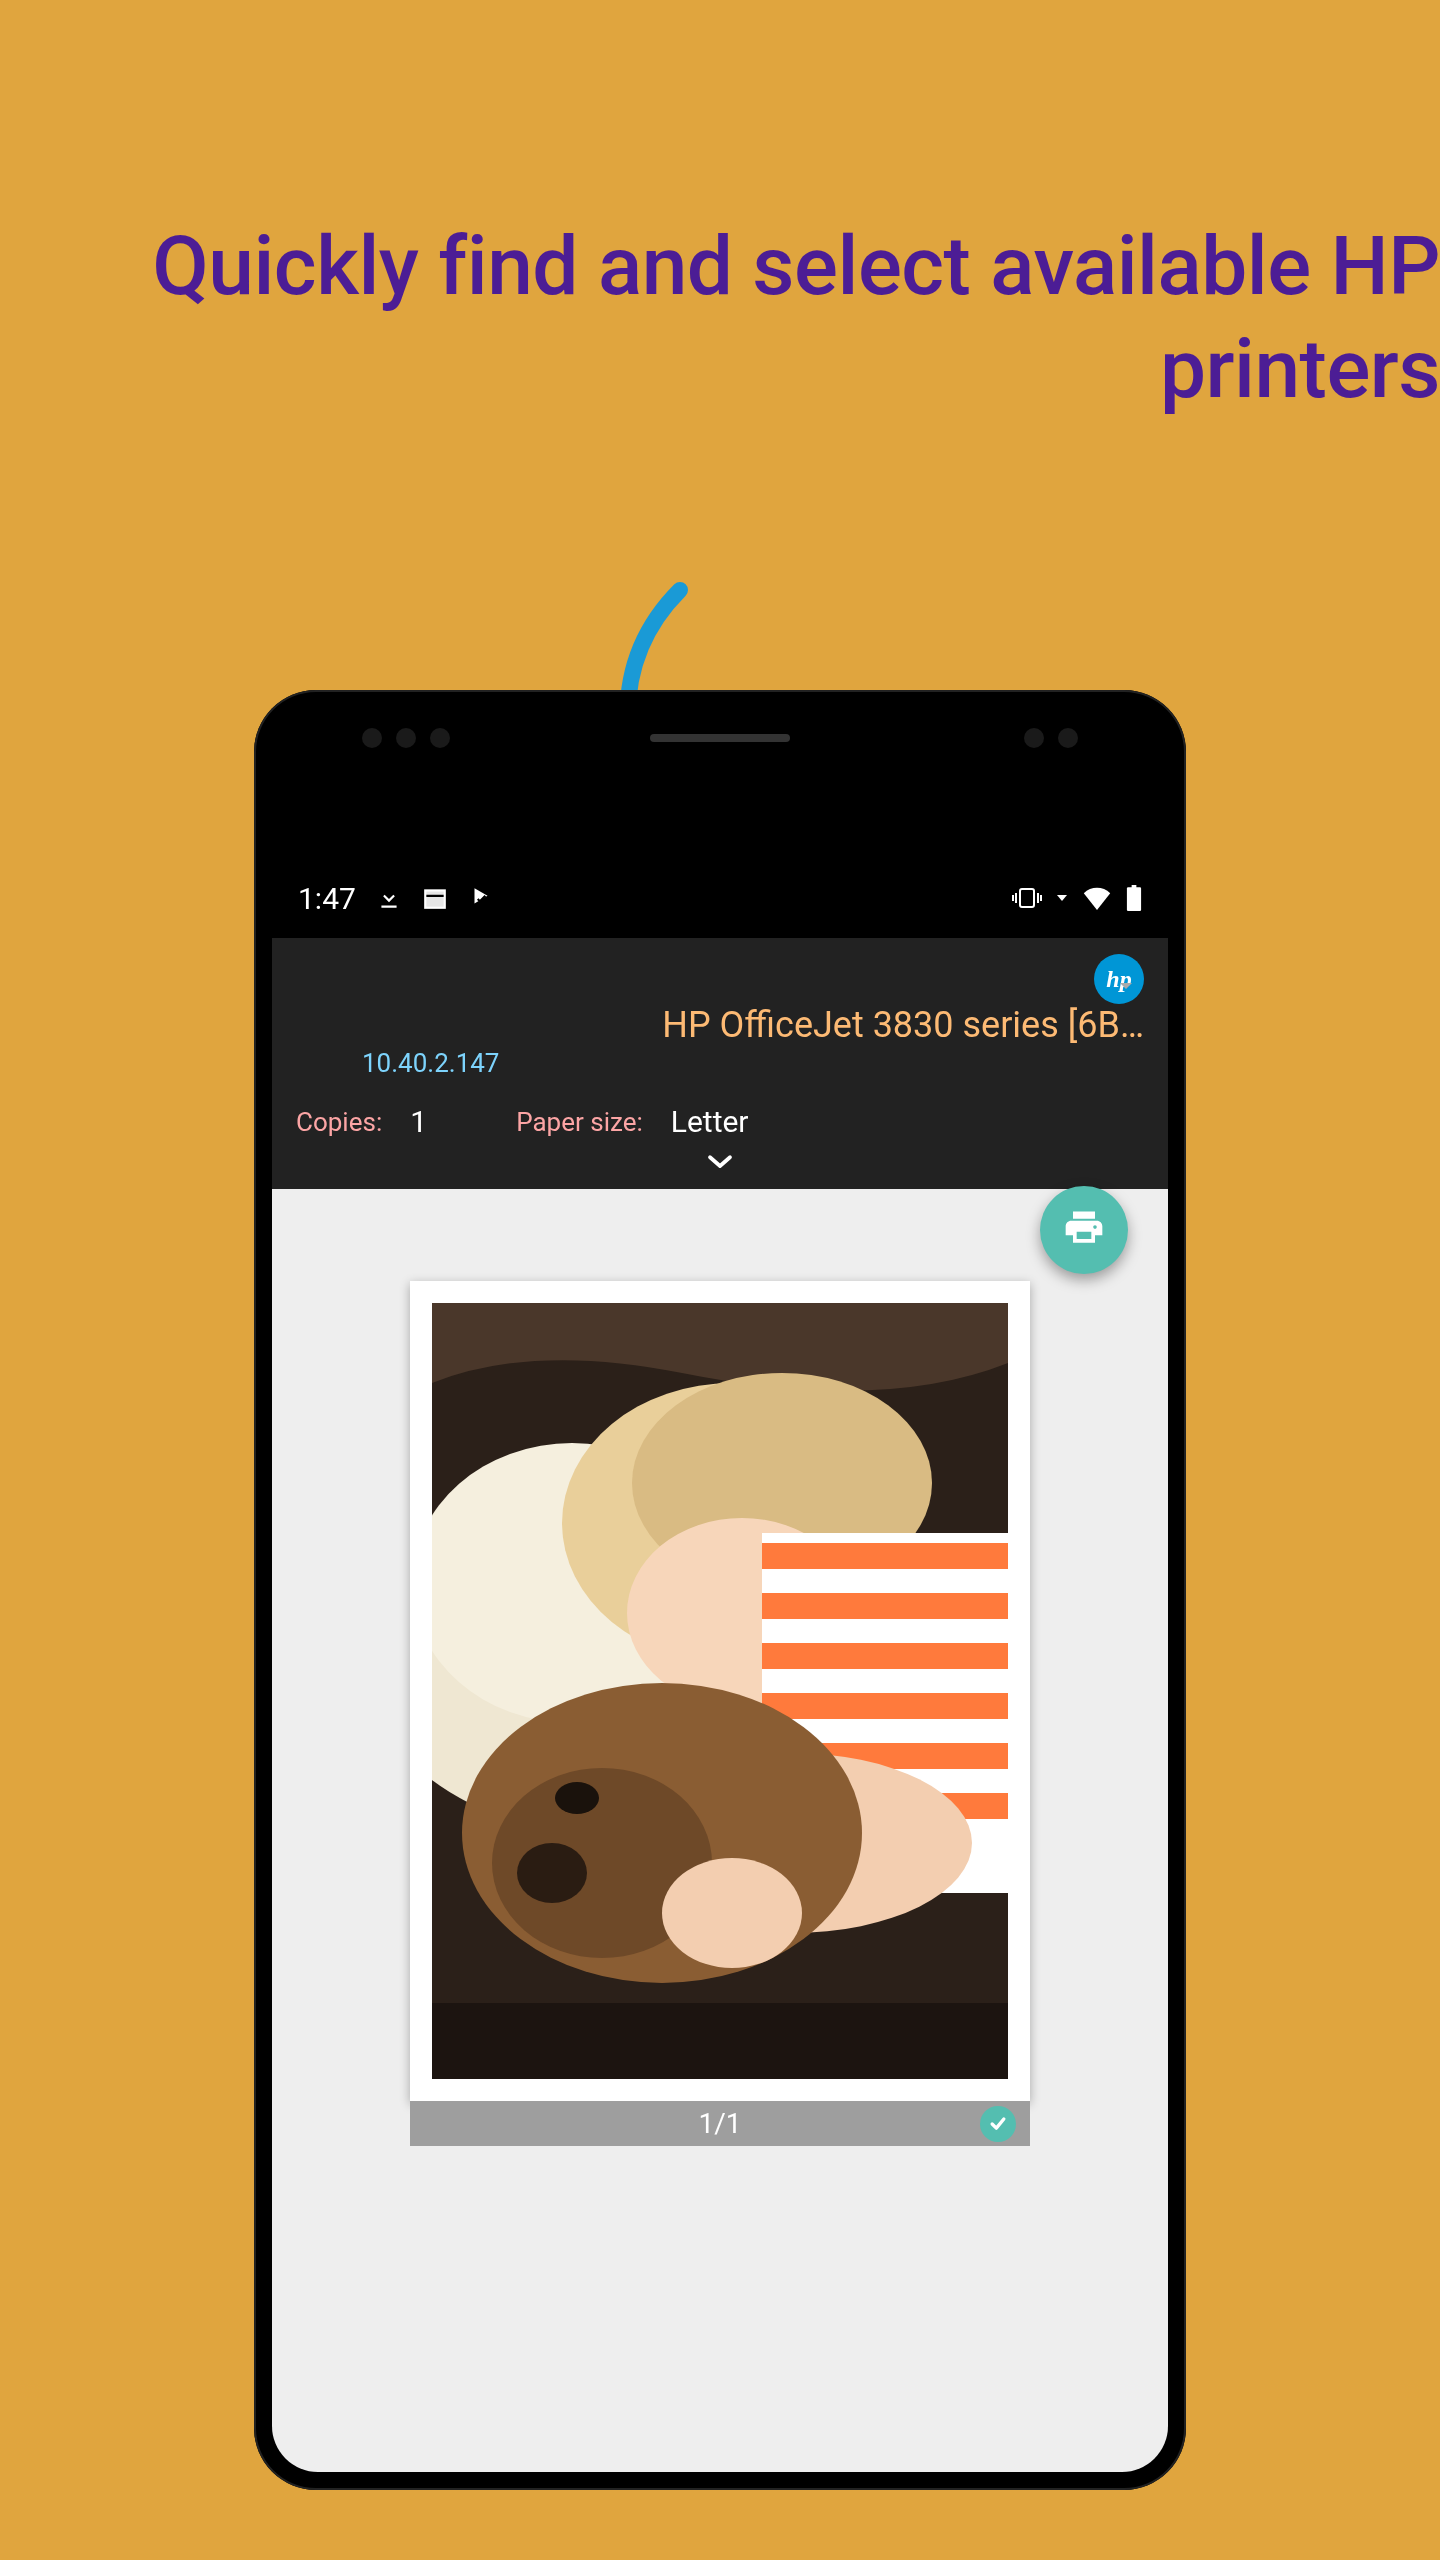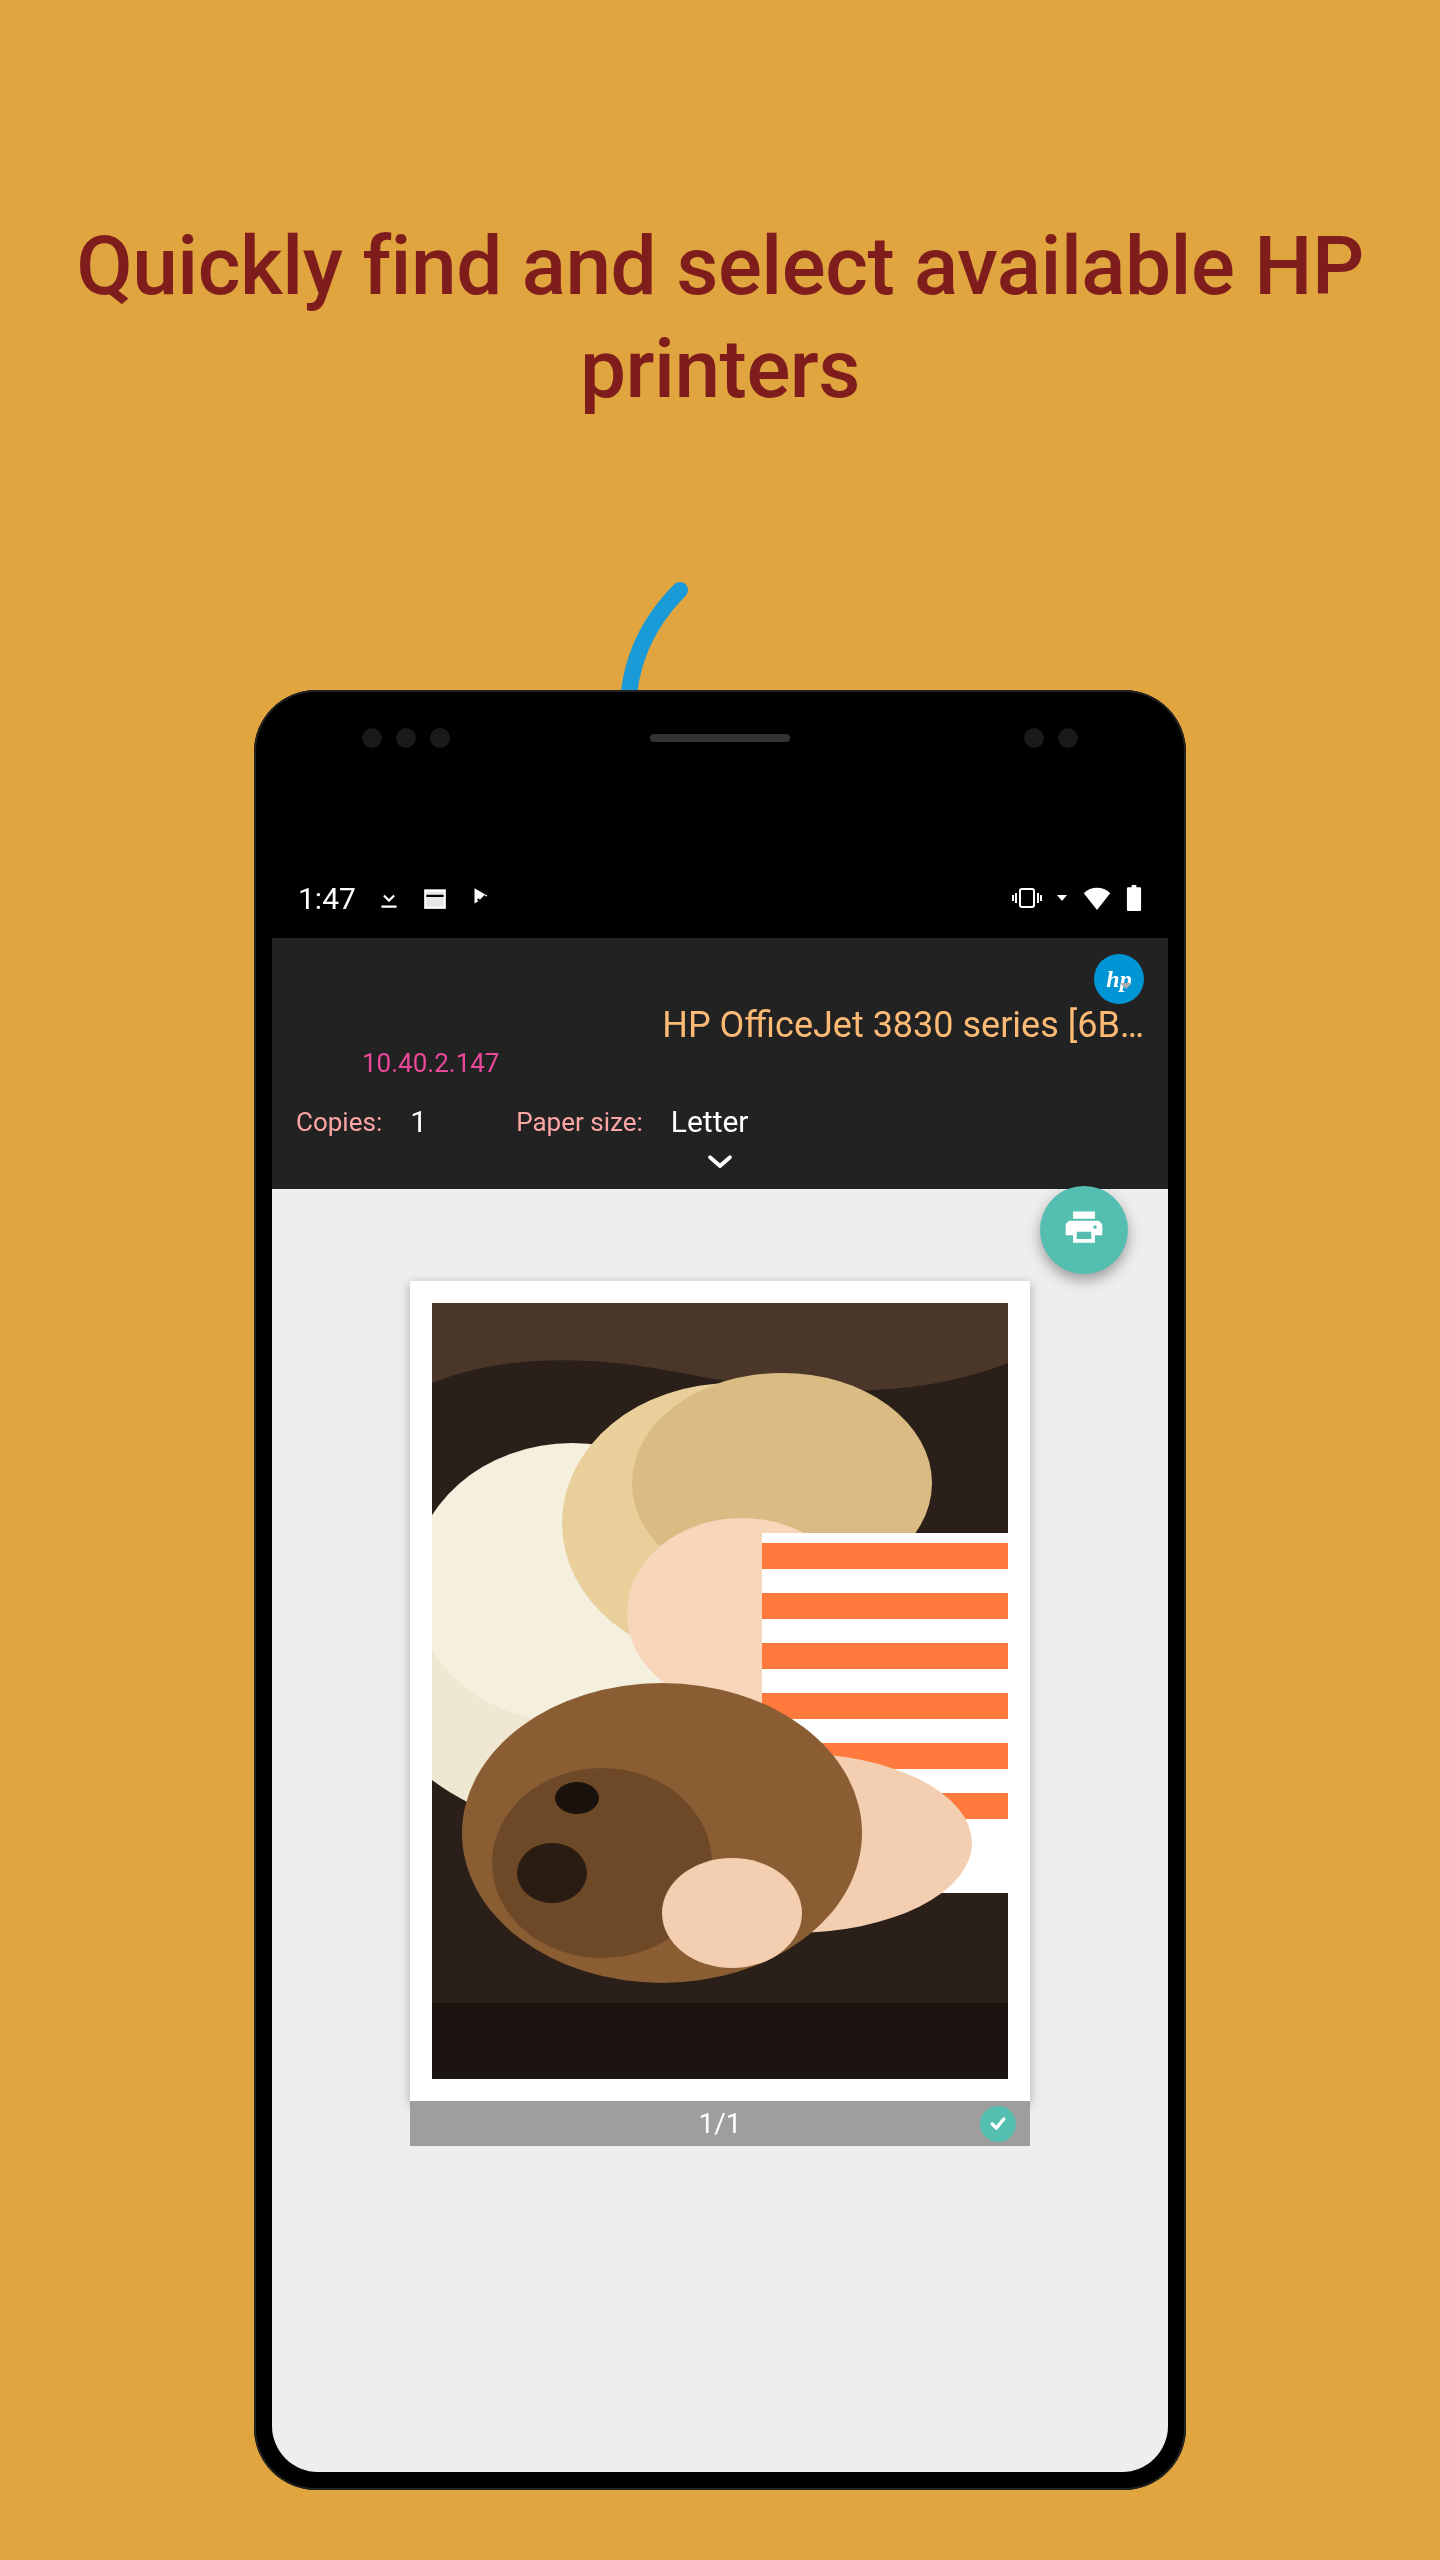--- a/index.html
+++ b/index.html
@@ -6,24 +6,24 @@
   html, body { width: 100%; height: 100%; }
   body {
     width: 1440px;
     height: 2560px;
     background: #e0a53e;
     font-family: -apple-system, BlinkMacSystemFont, "Segoe UI", Roboto, sans-serif;
     position: relative;
     overflow: hidden;
   }
   .headline {
-    color: #7f1d1d;
+    color: #4c1d95;
     font-size: 82px;
     font-weight: 500;
-    text-align: center;
+    text-align: right;
     line-height: 1.25;
     padding-top: 215px;
     letter-spacing: -0.5px;
   }
   .arrow-container {
     position: absolute;
     top: 580px;
     left: 560px;
     width: 200px;
     height: 280px;
@@ -102,21 +102,21 @@
     color:#fff; font-weight:700; font-style:italic; font-size:24px;
     flex-shrink:0;
     font-family: Georgia, serif;
   }
   .printer-name {
     color:#fdba74; font-size:36px;
     white-space: nowrap; overflow:hidden; text-overflow: ellipsis;
     max-width: 640px;
   }
   .printer-ip {
-    color:#ec4899; font-size:26px;
+    color:#7dd3fc; font-size:26px;
     margin-left: 66px;
     margin-top: 2px;
   }
   .dropdown-caret {
     position:absolute;
     right: 30px;
     top: 36px;
     color:#aaa;
   }
   .settings-row {

